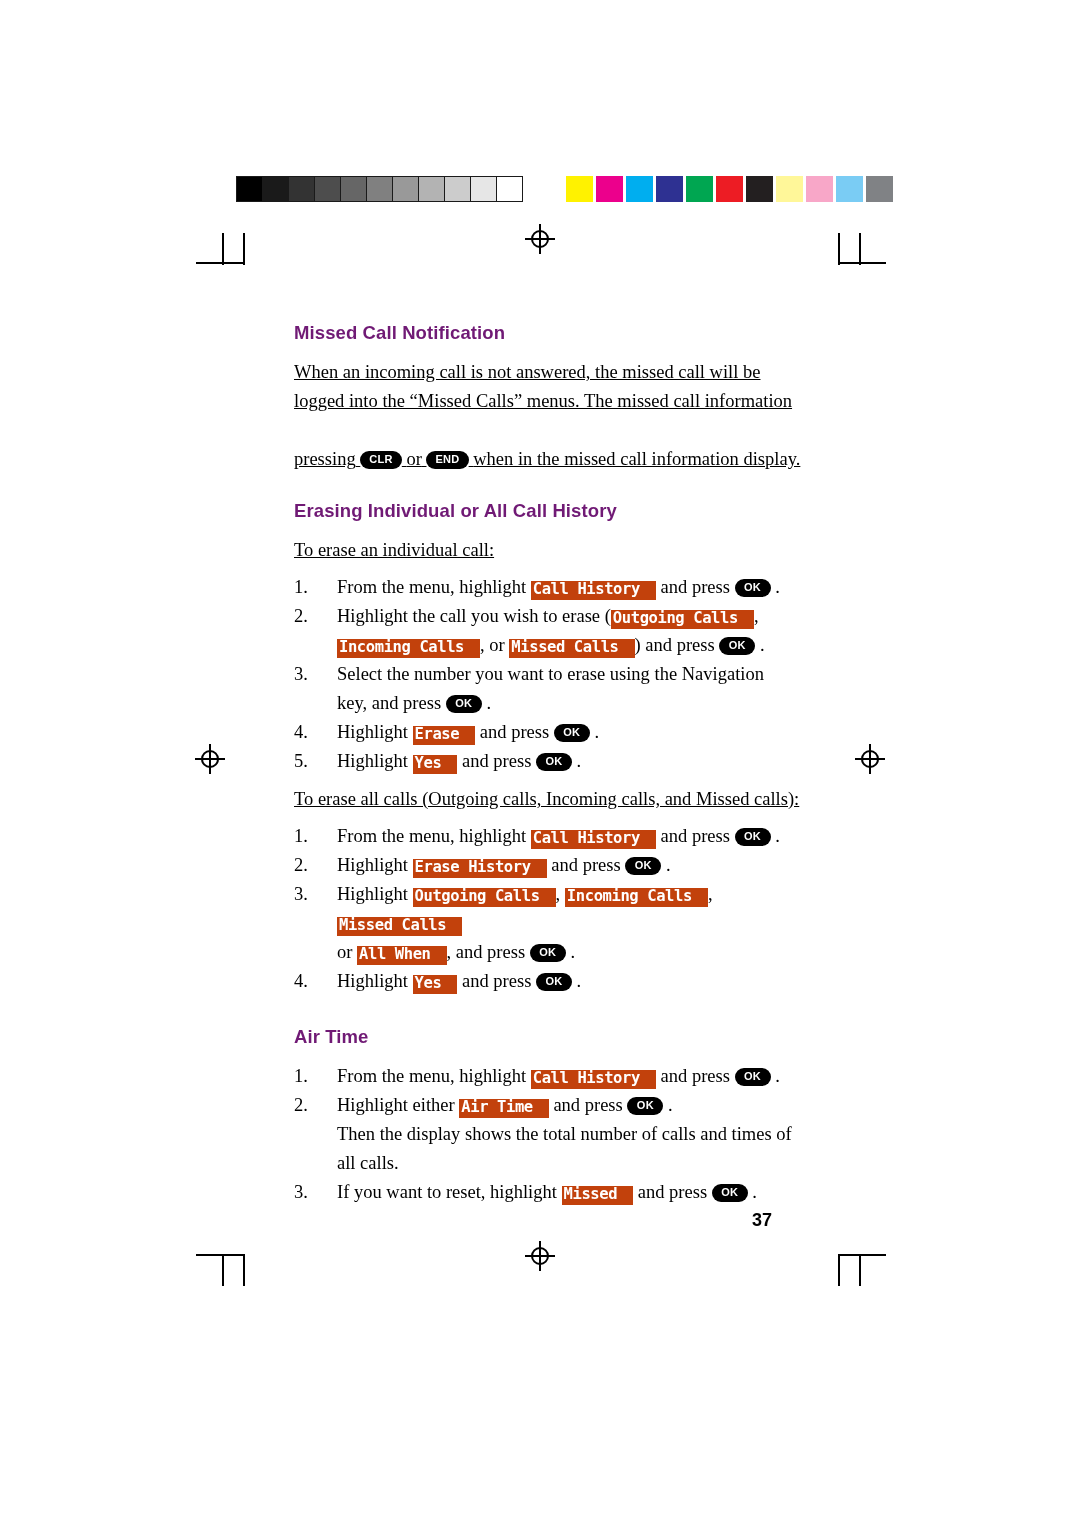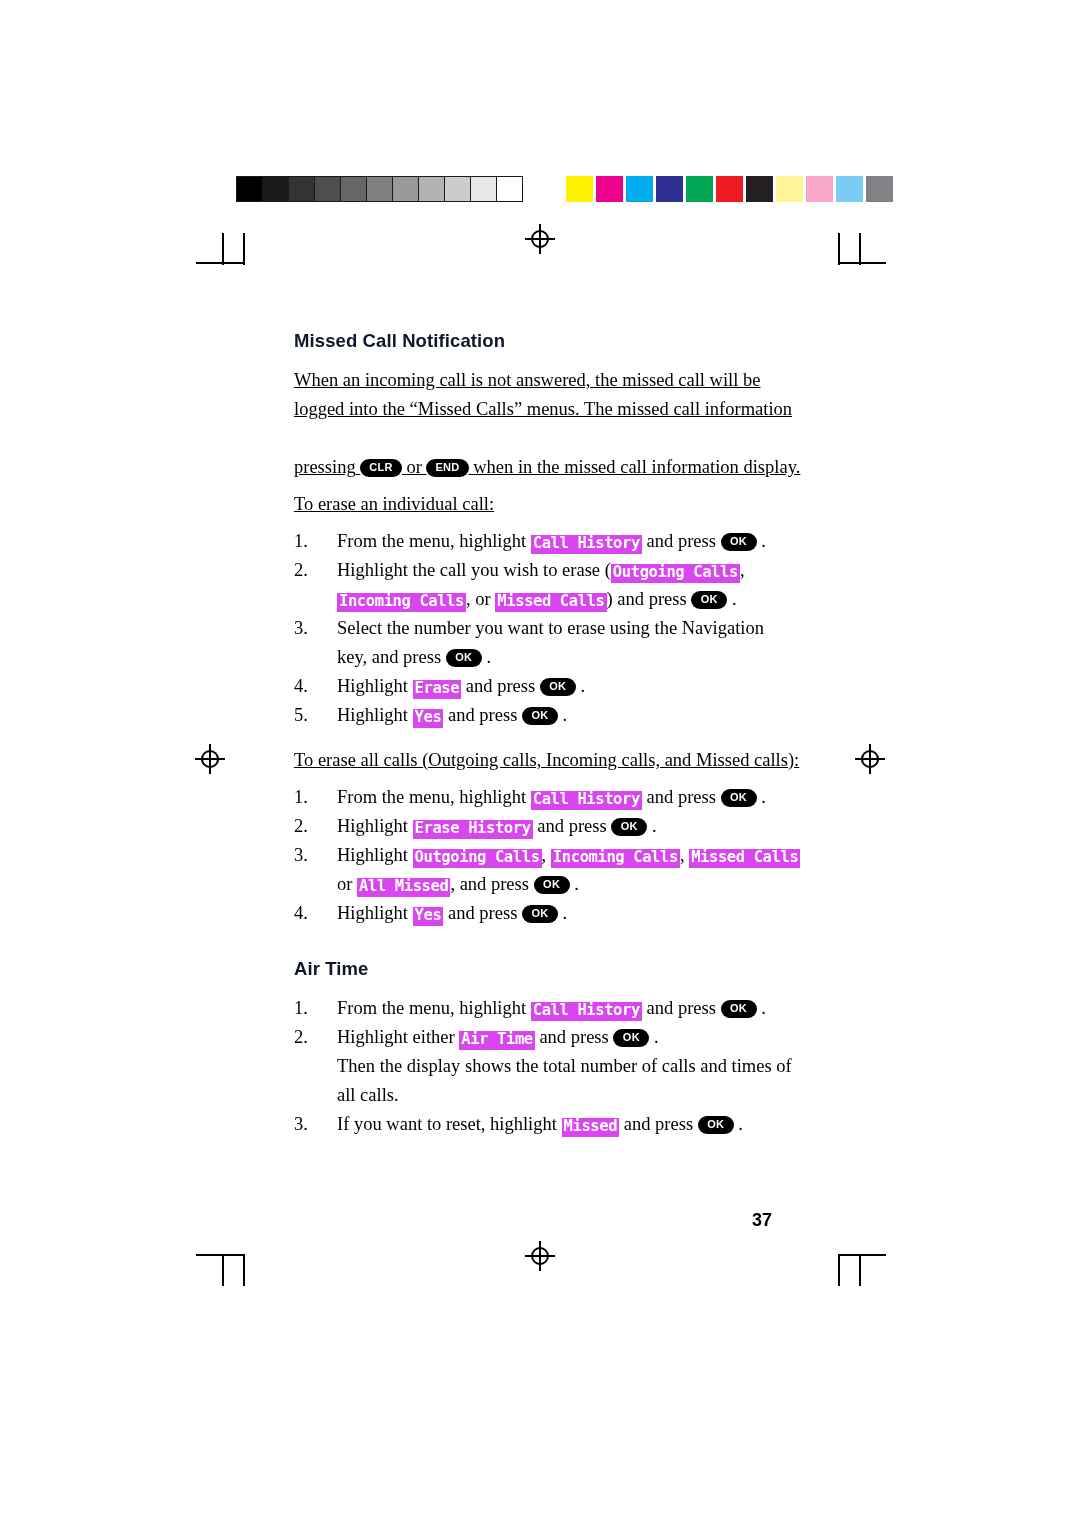--- a/index.html
+++ b/index.html
@@ -66,25 +66,25 @@
   }
 
   .content {
     position: absolute;
     left: 294px;
     top: 318px;
     width: 510px;
   }
 
   h2.section {
-    color: #0f172a;
+    color: #701a75;
     font-family: "Liberation Sans", sans-serif;
     font-weight: bold;
     font-size: 18.5px;
-    margin: 12px 0 14px 0;
+    margin: 4px 0 14px 0;
     letter-spacing: 0.1px;
   }
   h2.section.spaced { margin-top: 26px; }
 
   p.body {
     font-size: 18.5px;
     line-height: 29px;
     margin: 0 0 8px 0;
     text-decoration: underline;
   }
@@ -104,27 +104,27 @@
   ol.steps li .num {
     position: absolute;
     left: 0;
     top: 0;
     width: 28px;
     text-align: left;
   }
 
   
   .lcd {
-    background: #d946ef;
+    background: #c2410c;
     color: #ffffff;
     font-family: "DejaVu Sans Mono", monospace;
     font-size: 15.5px;
     font-weight: bold;
     letter-spacing: -0.4px;
-    padding: 1px 2px 2px 2px;
+    padding: 1px 16px 2px 2px;
     white-space: nowrap;
     line-height: 1;
     display: inline-block;
     transform: translateY(1px);
     margin-top: 6px;
   }
 
   
   .key {
     display: inline-block;
@@ -217,37 +217,38 @@
       <span>When an incoming call is not answered, the missed call will be</span><br>
       <span>logged into the “Missed Calls” menus. The missed call information</span><br>
       <br>
       <span>pressing</span>
       <span class="key">CLR</span>
       <span>or</span>
       <span class="key">END</span>
       <span>when in the missed call information display.</span>
     </p>
 
+    <h2 class="section spaced">Erasing Individual or All Call History</h2>
 
     <p class="body">To erase an individual call:</p>
 
     <ol class="steps">
         <li><span class="num">1.</span>From the menu, highlight <span class="lcd">Call History</span> and press <span class="key">OK</span> .</li>
         <li><span class="num">2.</span>Highlight the call you wish to erase (<span class="lcd">Outgoing Calls</span>,<br><span class="lcd">Incoming Calls</span>, or <span class="lcd">Missed Calls</span>) and press <span class="key">OK</span> .</li>
         <li><span class="num">3.</span>Select the number you want to erase using the Navigation<br>key, and press <span class="key">OK</span> .</li>
         <li><span class="num">4.</span>Highlight <span class="lcd">Erase</span> and press <span class="key">OK</span> .</li>
         <li><span class="num">5.</span>Highlight <span class="lcd">Yes</span> and press <span class="key">OK</span> .</li>
       </ol>
 
-    <p class="body" style="margin-top:16px;">To erase all calls (Outgoing calls, Incoming calls, and Missed calls):</p>
+    <p class="body" style="margin-top:9px;">To erase all calls (Outgoing calls, Incoming calls, and Missed calls):</p>
 
     <ol class="steps">
         <li><span class="num">1.</span>From the menu, highlight <span class="lcd">Call History</span> and press <span class="key">OK</span> .</li>
         <li><span class="num">2.</span>Highlight <span class="lcd">Erase History</span> and press <span class="key">OK</span> .</li>
-        <li><span class="num">3.</span>Highlight <span class="lcd">Outgoing Calls</span>, <span class="lcd">Incoming Calls</span>, <span class="lcd">Missed Calls</span><br>or <span class="lcd">All Missed</span>, and press <span class="key">OK</span> .</li>
+        <li><span class="num">3.</span>Highlight <span class="lcd">Outgoing Calls</span>, <span class="lcd">Incoming Calls</span>, <span class="lcd">Missed Calls</span><br>or <span class="lcd">All When</span>, and press <span class="key">OK</span> .</li>
         <li><span class="num">4.</span>Highlight <span class="lcd">Yes</span> and press <span class="key">OK</span> .</li>
       </ol>
 
     <h2 class="section spaced" style="margin-top:30px;">Air Time</h2>
 
 
     <ol class="steps">
         <li><span class="num">1.</span>From the menu, highlight <span class="lcd">Call History</span> and press <span class="key">OK</span> .</li>
         <li><span class="num">2.</span>Highlight either <span class="lcd">Air Time</span> and press <span class="key">OK</span> .</li>
         <li><span class="num"></span>Then the display shows the total number of calls and times of<br>all calls.</li>

